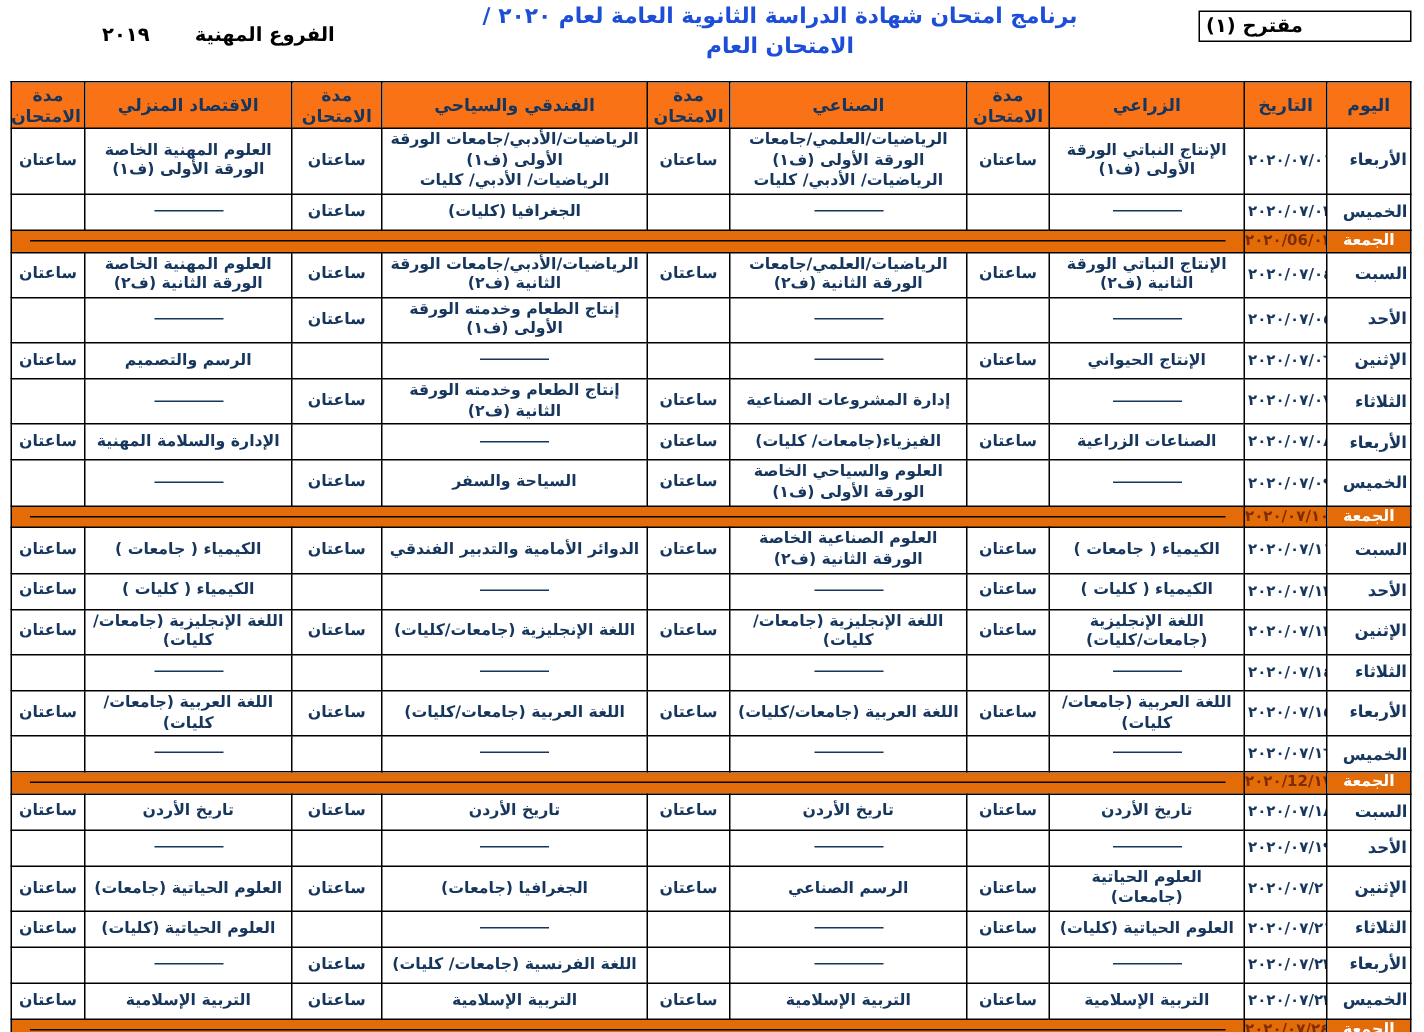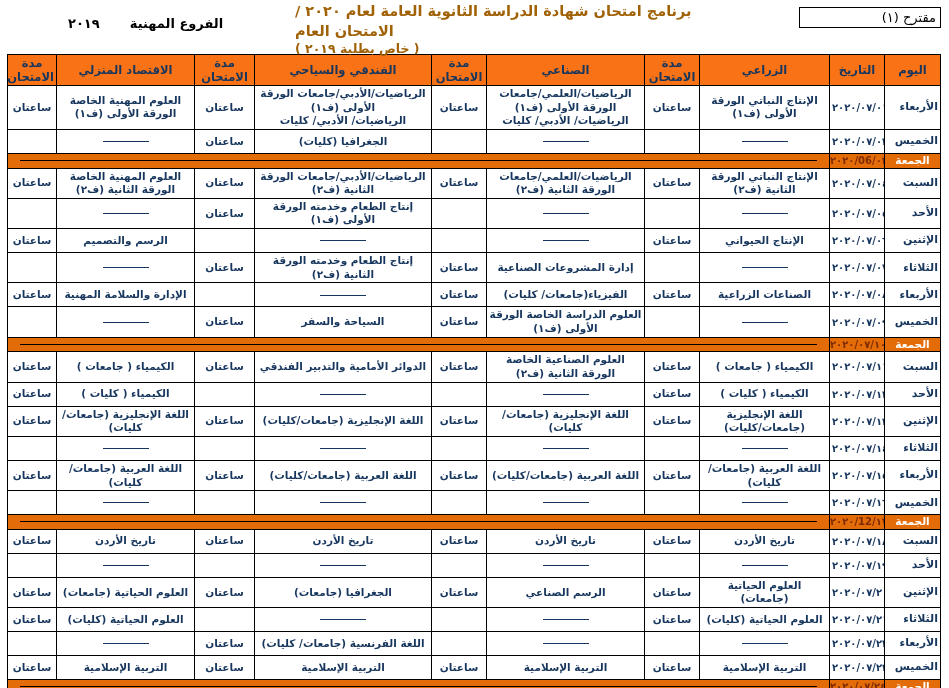--- a/index.html
+++ b/index.html
@@ -2,22 +2,22 @@
 <html lang="ar" dir="rtl"><head>
 <meta charset="utf-8">
 <style>
   html,body{margin:0;padding:0;background:#ffffff;}
   body{width:949px;height:688px;font-family:"DejaVu Sans", sans-serif;overflow:hidden;}
   .page{position:relative;width:949px;height:688px;direction:rtl;background:#fff;}
 
   
   .topbar{position:relative;height:52px;}
   .proposal-box{position:absolute;right:8px;top:7px;width:132px;border:1.4px solid #000;
-    padding:2px 4px;font-size:13px;font-weight:normal;text-align:right;color:#000;}
-  .title-wrap{position:absolute;left:295px;top:2px;width:450px;text-align:left;color:#a16207;}
+    padding:2px 4px;font-size:13px;font-weight:bold;text-align:left;color:#000;}
+  .title-wrap{position:absolute;left:295px;top:2px;width:450px;text-align:center;color:#1d4ed8;}
   .main-title{font-size:14.5px;font-weight:bold;line-height:1.35;}
   .sub-title{font-size:12.5px;font-weight:bold;}
   .branches{position:absolute;left:68px;top:16px;display:flex;flex-direction:row;gap:30px;
     font-size:13px;font-weight:bold;color:#000;}
 
   
   table.schedule{border-collapse:collapse;table-layout:fixed;margin:2px 8px 0 8px;width:933px;
     border:1.5px solid #000;}
   th,td{border:1px solid #000;text-align:center;vertical-align:middle;
     color:#17365D;font-weight:bold;padding:1px 2px;overflow:hidden;}
@@ -37,21 +37,20 @@
 <body>
 
 <div class="page">
 
   <div class="topbar">
     <div class="proposal-box">
       <span>مقترح (١)</span>
     </div>
     <div class="title-wrap">
       <div class="main-title">برنامج امتحان شهادة الدراسة الثانوية العامة لعام ٢٠٢٠ /  الامتحان العام</div>
-      <div class="sub-title">( خاص بطلبة ٢٠١٩ )</div>
     </div>
     <div class="branches">
       <span>الفروع المهنية</span>
       <span>٢٠١٩</span>
     </div>
   </div>
 
   <table class="schedule">
       <colgroup>
         <col style="width: 56px;">
@@ -240,21 +239,21 @@
           <td>
             <div>ساعتان</div>
           </td>
         </tr>
         <tr>
           <td class="day-cell">الخميس</td>
           <td class="date-cell">٢٠٢٠/٠٧/٠٩</td>
           <td><span class="dash"></span></td>
           <td></td>
           <td>
-            <div>العلوم الدراسة الخاصة الورقة الأولى (ف١)</div>
+            <div>العلوم والسياحي الخاصة الورقة الأولى (ف١)</div>
           </td>
           <td>
             <div>ساعتان</div>
           </td>
           <td>
             <div>السياحة والسفر</div>
           </td>
           <td>
             <div>ساعتان</div>
           </td>

